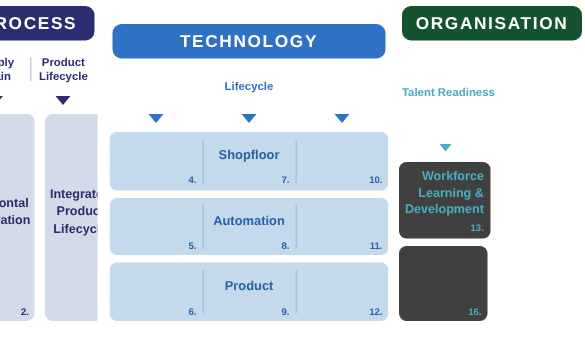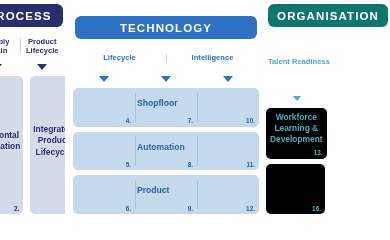--- a/index.html
+++ b/index.html
@@ -49,21 +49,21 @@
     justify-content: center;
     color: #ffffff;
     font-weight: bold;
     font-size: 11.5px;
     letter-spacing: 1.1px;
     white-space: nowrap;
     flex: none;
   }
   .hdr-process      { background: #2b2e6e; }
   .hdr-technology   { background: #2f72c4; margin-top: 16px; }
-  .hdr-organisation { background: #0f766e; }
+  .hdr-organisation { background: #14532d; }
 
   
   .colheads {
     display: flex;
     flex: none;
     height: 26px;
     align-items: center;
     padding-top: 4px;
   }
   .colhead {
@@ -133,46 +133,47 @@
     flex: 1 1 0;
     background: #c5d9ec;
     border-radius: 5px;
     display: flex;
   }
   .tech-cell {
     flex: 1 1 0;
     position: relative;
     display: flex;
     align-items: center;
+    justify-content: center;
     text-align: center;
     color: #2a62a8;
     font-size: 8.6px;
     font-weight: bold;
     padding: 2px 2px 11px 2px;
   }
   .tech-cell + .tech-cell::before {
     content: "";
     position: absolute;
     left: 0; top: 12%; bottom: 12%;
     width: 1px;
     background: #a8c2dd;
   }
 
   
   .org-rows { flex: 1 1 auto; display: flex; flex-direction: column; gap: 5px; padding-bottom: 6px; }
   .org-row { flex: 1 1 0; display: flex; gap: 6px; }
   .org-card {
     flex: 1 1 0;
-    background: #000000;
+    background: #404040;
     border-radius: 5px;
     position: relative;
     display: flex;
     align-items: center;
     justify-content: center;
-    text-align: center;
+    text-align: right;
     color: #4aacc0;
     font-size: 8.4px;
     font-weight: bold;
     line-height: 1.35;
     padding: 3px 4px 12px 4px;
   }
   .org-card.ghost { visibility: hidden; }
 
   
   .idx {
@@ -225,21 +226,20 @@
 
     </div>
   </section>
 
   <section class="panel panel-technology">
     <div class="panel-header hdr-technology">TECHNOLOGY</div>
     <div class="panel-body">
 
       <div class="colheads">
         <div class="colhead ch-technology">Lifecycle</div>
-        <div class="colhead ch-technology">Intelligence</div>
       </div>
 
       <div class="carets ch-technology">
         <div class="caret-cell">
           <span class="caret"></span>
         </div>
         <div class="caret-cell">
           <span class="caret"></span>
         </div>
         <div class="caret-cell">

